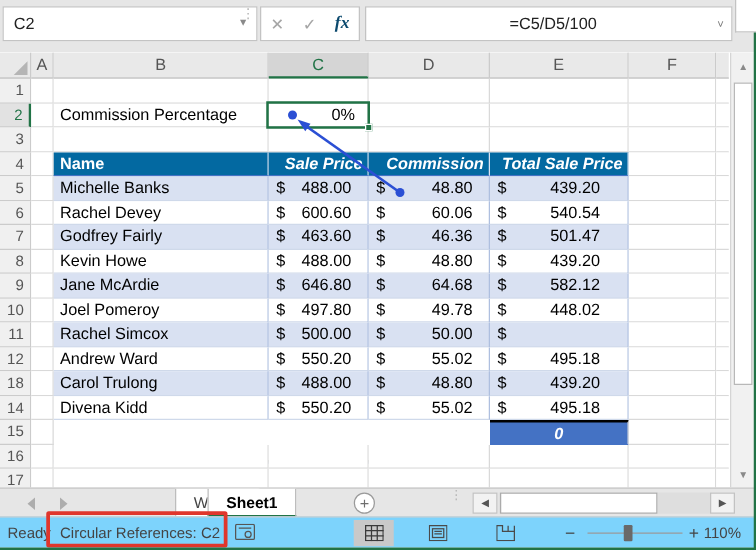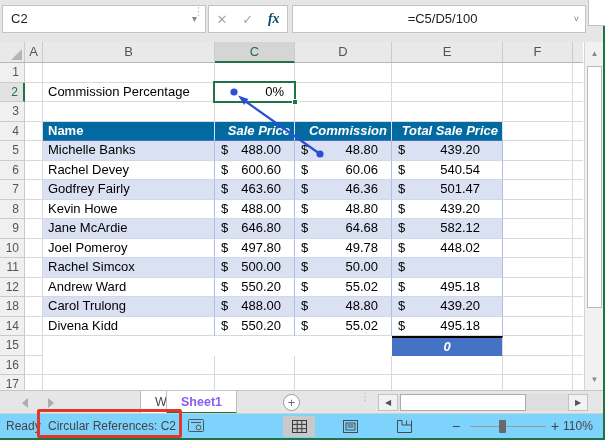--- a/index.html
+++ b/index.html
@@ -60,21 +60,21 @@
   .arrow-svg { position:absolute; left:0; top:0; width:605px; height:440px; pointer-events:none; z-index:5; }
   .red-annotation { position:absolute; left:37px; top:409px; width:145px; height:29px; border:3px solid #e0362c; border-radius:2px; z-index:8; }
 
   
   .tabbar { position:absolute; left:0; top:390px; width:605px; height:23px; background:#e6e6e6; border-top:1px solid #c6c6c6; }
   .tnav { position:absolute; top:7px; width:0; height:0; }
   .tnav.left { left:22px; border-top:5px solid transparent; border-bottom:5px solid transparent; border-right:6px solid #adadad; }
   .tnav.right { left:48px; border-top:5px solid transparent; border-bottom:5px solid transparent; border-left:6px solid #adadad; }
   .tab { position:absolute; top:0; height:23px; background:#fff; border-left:1px solid #bdbdbd; border-right:1px solid #bdbdbd; font-size:12.5px; color:#444; text-align:center; line-height:22px; padding:0 14px; }
   .tab.wages { left:100px;margin-left:40px; }
-  .tab.active { left:166px; color:#8b5cf6; font-weight:bold; border-bottom:2px solid #217346; }
+  .tab.active { left:166px; color:#000000; font-weight:bold; border-bottom:2px solid #217346; }
   .addsheet { position:absolute; left:283px; top:3px; width:17px; height:17px; border:1px solid #9a9a9a; border-radius:50%; color:#6e6e6e; font-size:13px; line-height:15px; text-align:center; background:#fff; }
   .tb-sep { position:absolute; left:360px; top:3px; color:#b5b5b5; font-size:10px; line-height:6px; text-align:center; width:6px; }
   .hs-left, .hs-right { position:absolute; top:3px; width:20px; height:17px; background:#f2f2f2; border:1px solid #c2c2c2; color:#555; font-size:8px; text-align:center; line-height:16px; }
   .hs-left { left:378px; } .hs-right { left:568px; }
   .hs-track { position:absolute; left:399px; top:3px; width:170px; height:17px; background:#dedede; }
   .hs-thumb { position:absolute; left:1px; top:0; width:126px; height:17px; background:#fff; border:1px solid #ababab; }
 
   
   .statusbar { position:absolute; left:0; top:413px; width:605px; height:25px; background:#7dd3fc; border-top:1px solid #d0d0d0; font-size:12px; color:#444; }
   .ready { position:absolute; left:6px; top:5px; }

